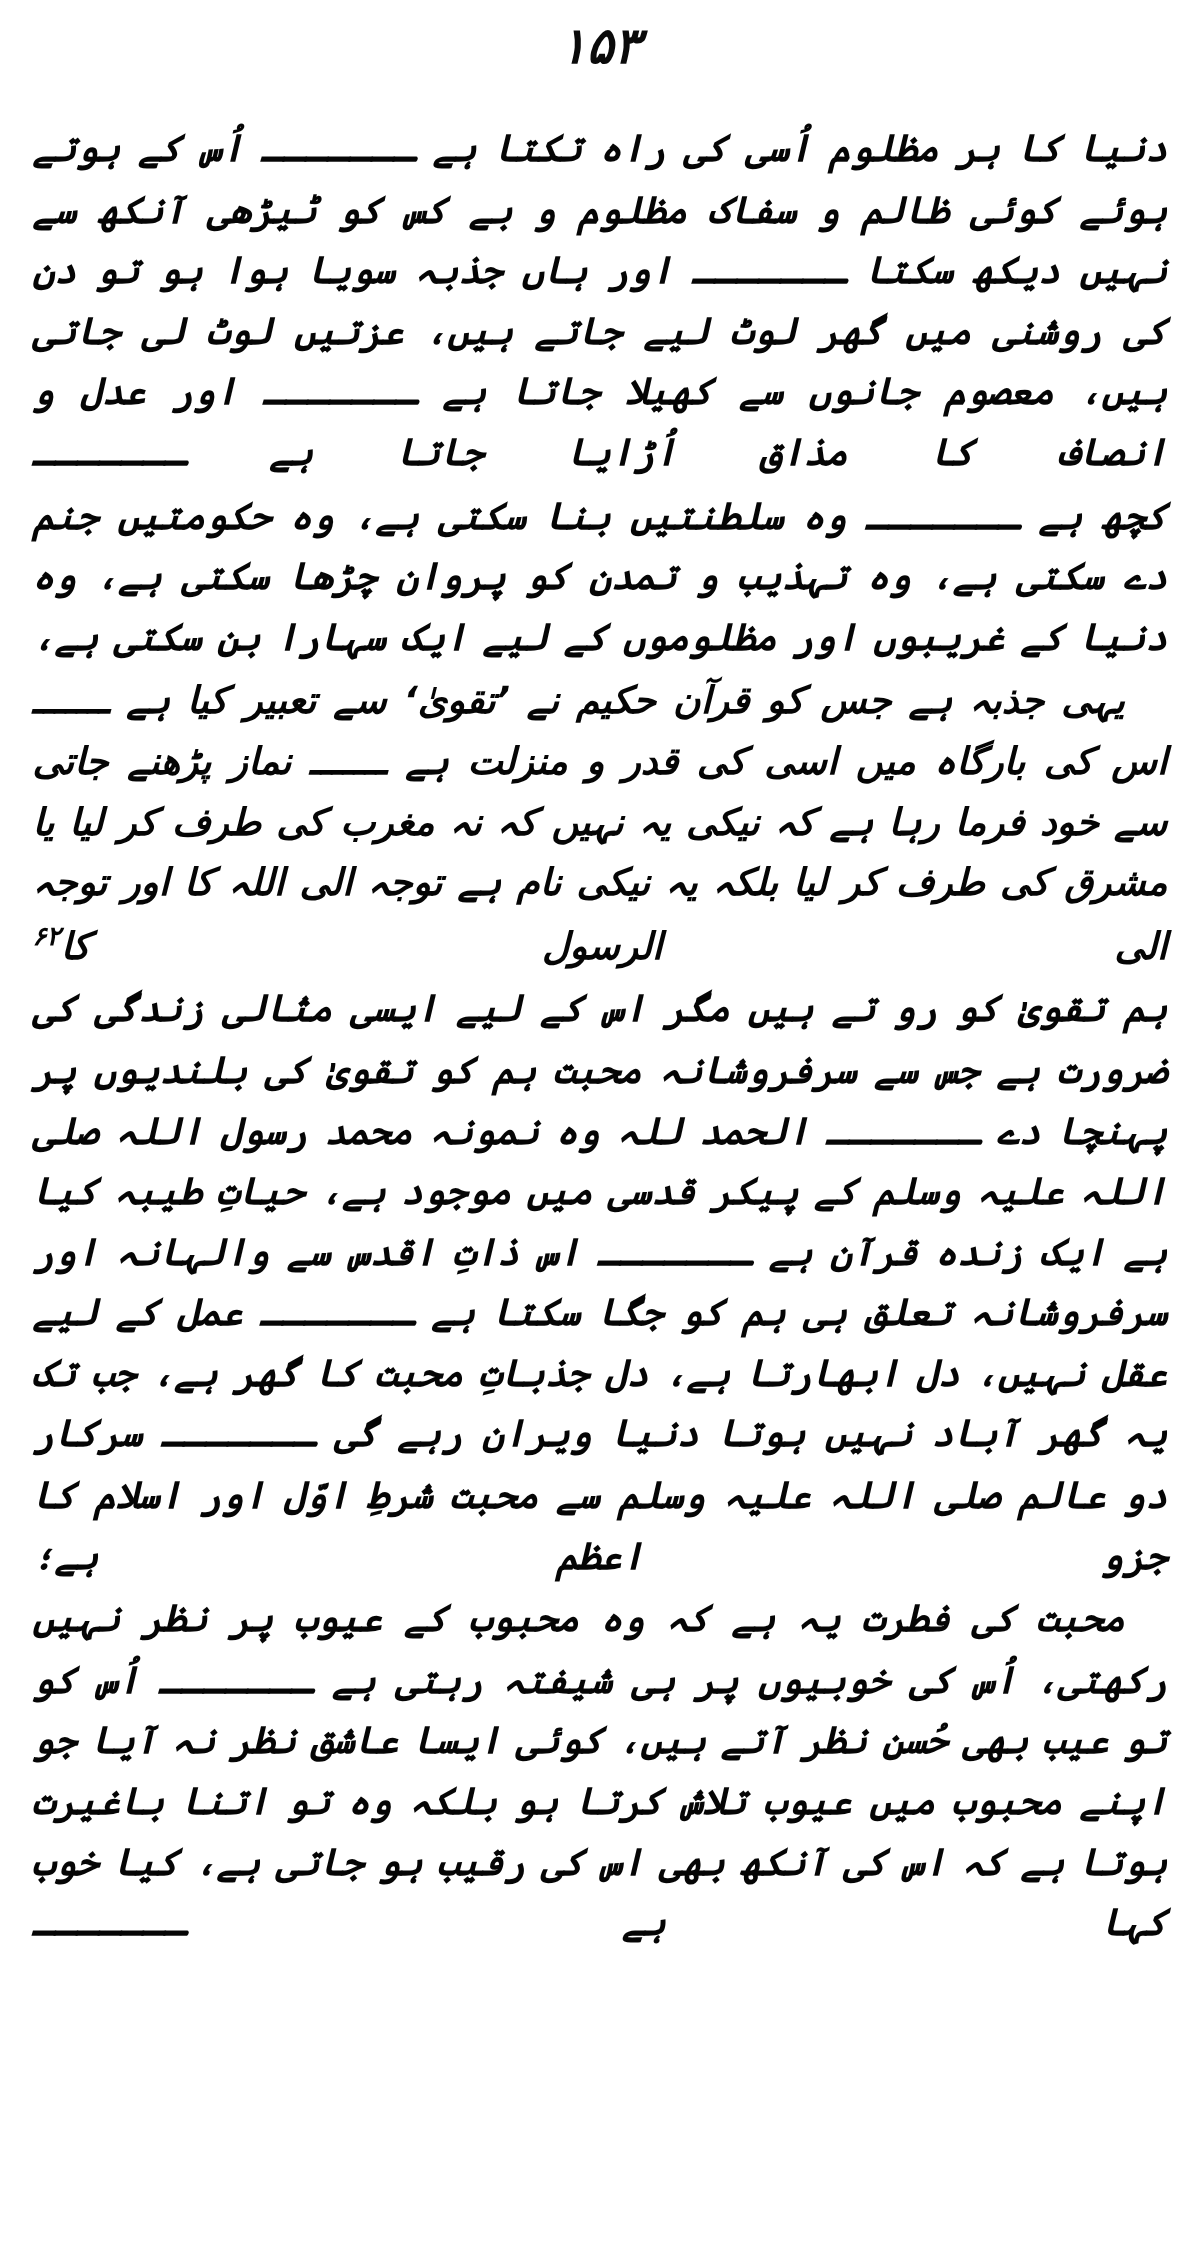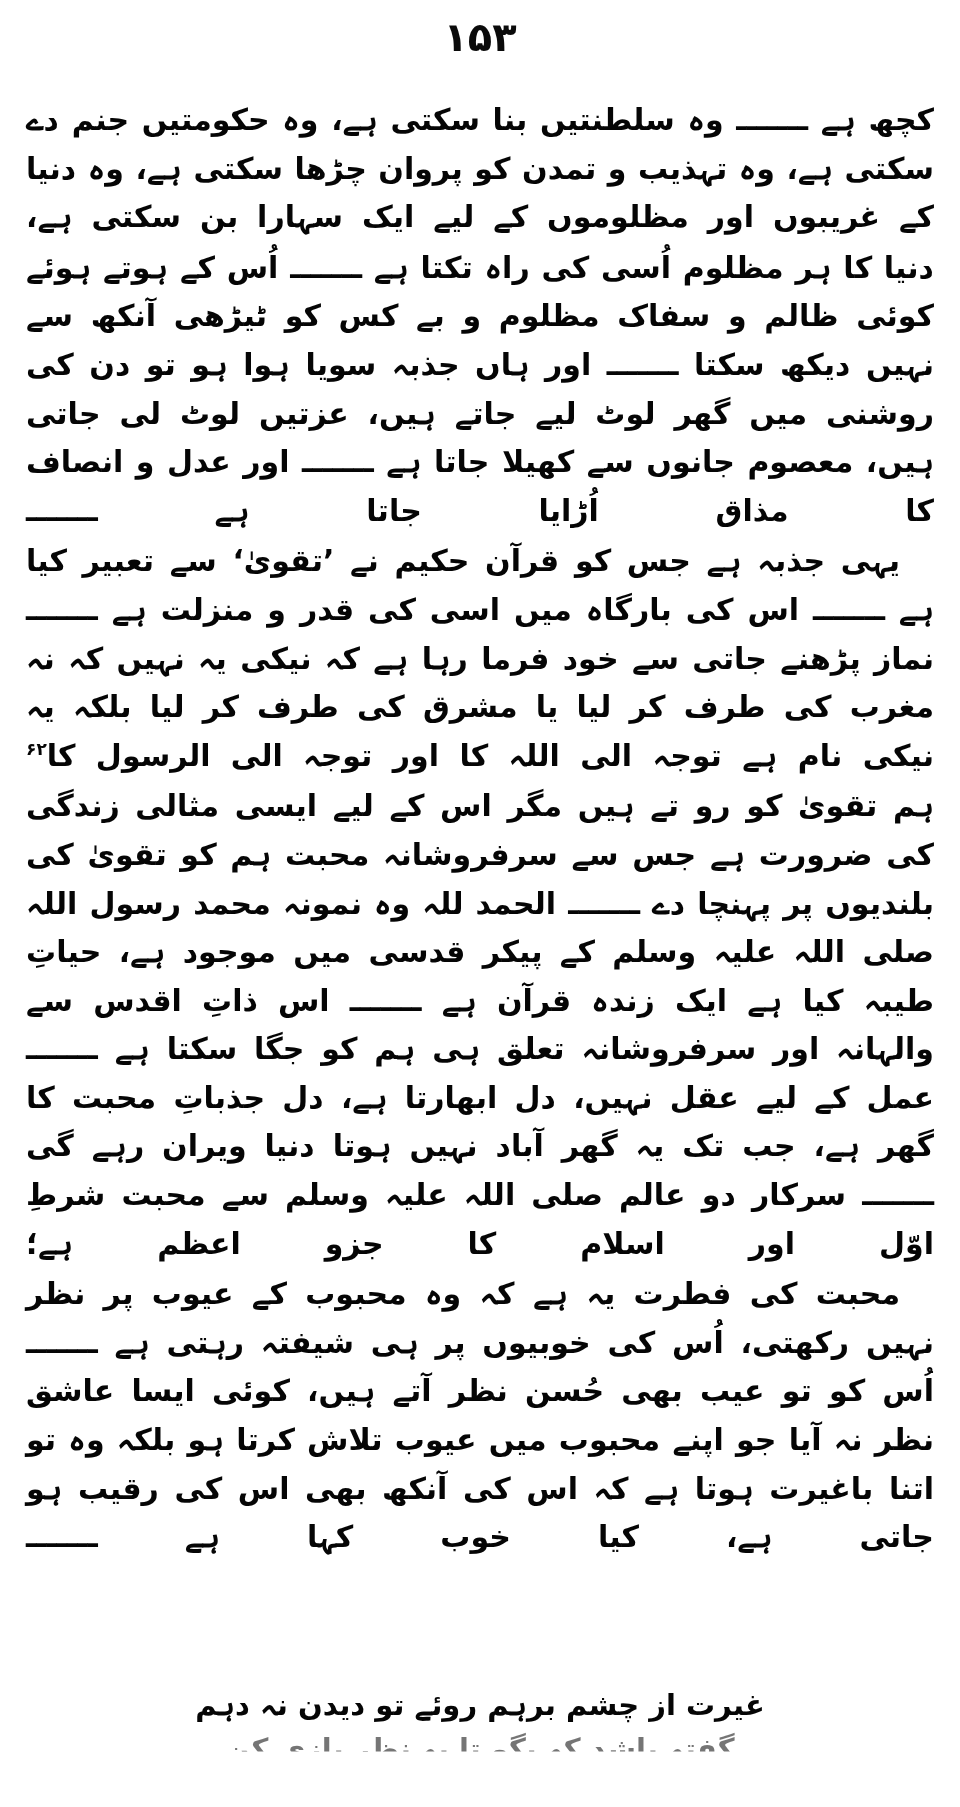--- a/index.html
+++ b/index.html
@@ -51,21 +51,21 @@
   .body-text p {
     margin: 0 0 2px 0;
     text-align: justify;
     text-align-last: justify;
   }
   .para-indent {
     text-indent: 34px;
   }
 
   .sup-ref {
-    font-size: 17px;
+    font-size: 21px;
     vertical-align: super;
     font-weight: 700;
   }
 
   
   .couplet {
     position: absolute;
     left: 0;
     right: 0;
     direction: rtl;
@@ -80,35 +80,32 @@
   }
   .couplet .verse-faded {
     display: block;
     opacity: 0.55;
     clip-path: inset(0 0 45% 0);
   }
 
   
   .clip {
     overflow: hidden;
+    font-style: italic;
   }
 </style>
 </head>
 <body>
 
 <div class="page clip">
 
   <div class="page-number">۱۵۳</div>
 
   <div class="body-text">
+    <p>دنیا کا ہر مظلوم اُسی کی راہ تکتا ہے ـــــــ اُس کے ہوتے ہوئے کوئی ظالم و سفاک مظلوم و بے کس کو ٹیڑھی آنکھ سے نہیں دیکھ سکتا ـــــــ اور ہاں جذبہ سویا ہوا ہو تو دن کی روشنی میں گھر لوٹ لیے جاتے ہیں، عزتیں لوٹ لی جاتی ہیں، معصوم جانوں سے کھیلا جاتا ہے ـــــــ اور عدل و انصاف کا مذاق اُڑایا جاتا ہے ـــــــ</p>
     <p>کچھ ہے ـــــــ وہ سلطنتیں بنا سکتی ہے، وہ حکومتیں جنم دے سکتی ہے، وہ تہذیب و تمدن کو پروان چڑھا سکتی ہے، وہ دنیا کے غریبوں اور مظلوموں کے لیے ایک سہارا بن سکتی ہے،</p>
-    <p>دنیا کا ہر مظلوم اُسی کی راہ تکتا ہے ـــــــ اُس کے ہوتے ہوئے کوئی ظالم و سفاک مظلوم و بے کس کو ٹیڑھی آنکھ سے نہیں دیکھ سکتا ـــــــ اور ہاں جذبہ سویا ہوا ہو تو دن کی روشنی میں گھر لوٹ لیے جاتے ہیں، عزتیں لوٹ لی جاتی ہیں، معصوم جانوں سے کھیلا جاتا ہے ـــــــ اور عدل و انصاف کا مذاق اُڑایا جاتا ہے ـــــــ</p>
     <p class="para-indent"><span>یہی جذبہ ہے جس کو قرآن حکیم نے ’تقویٰ‘ سے تعبیر کیا ہے ـــــــ اس کی بارگاہ میں اسی کی قدر و منزلت ہے ـــــــ نماز پڑھنے جاتی سے خود فرما رہا ہے کہ نیکی یہ نہیں کہ نہ مغرب کی طرف کر لیا یا مشرق کی طرف کر لیا بلکہ یہ نیکی نام ہے توجہ الی اللہ کا اور توجہ الی الرسول کا</span><span class="sup-ref">۶۲</span></p>
     <p>ہم تقویٰ کو رو تے ہیں مگر اس کے لیے ایسی مثالی زندگی کی ضرورت ہے جس سے سرفروشانہ محبت ہم کو تقویٰ کی بلندیوں پر پہنچا دے ـــــــ الحمد للہ وہ نمونہ محمد رسول اللہ صلی اللہ علیہ وسلم کے پیکر قدسی میں موجود ہے، حیاتِ طیبہ کیا ہے ایک زندہ قرآن ہے ـــــــ اس ذاتِ اقدس سے والہانہ اور سرفروشانہ تعلق ہی ہم کو جگا سکتا ہے ـــــــ عمل کے لیے عقل نہیں، دل ابھارتا ہے، دل جذباتِ محبت کا گھر ہے، جب تک یہ گھر آباد نہیں ہوتا دنیا ویران رہے گی ـــــــ سرکار دو عالم صلی اللہ علیہ وسلم سے محبت شرطِ اوّل اور اسلام کا جزو اعظم ہے؛</p>
     <p class="para-indent">محبت کی فطرت یہ ہے کہ وہ محبوب کے عیوب پر نظر نہیں رکھتی، اُس کی خوبیوں پر ہی شیفتہ رہتی ہے ـــــــ اُس کو تو عیب بھی حُسن نظر آتے ہیں، کوئی ایسا عاشق نظر نہ آیا جو اپنے محبوب میں عیوب تلاش کرتا ہو بلکہ وہ تو اتنا باغیرت ہوتا ہے کہ اس کی آنکھ بھی اس کی رقیب ہو جاتی ہے، کیا خوب کہا ہے ـــــــ</p>
   </div>
 
-  <div class="couplet" style="top:1684px;">
-    <span class="verse">غیرت از چشم برہم روئے تو دیدن نہ دہم</span>
-    <span class="verse-faded">گفتہ باشد کہ بگو تا بہ نظر بازی کن</span>
-  </div>
 
 </div>
 
 </body></html>

